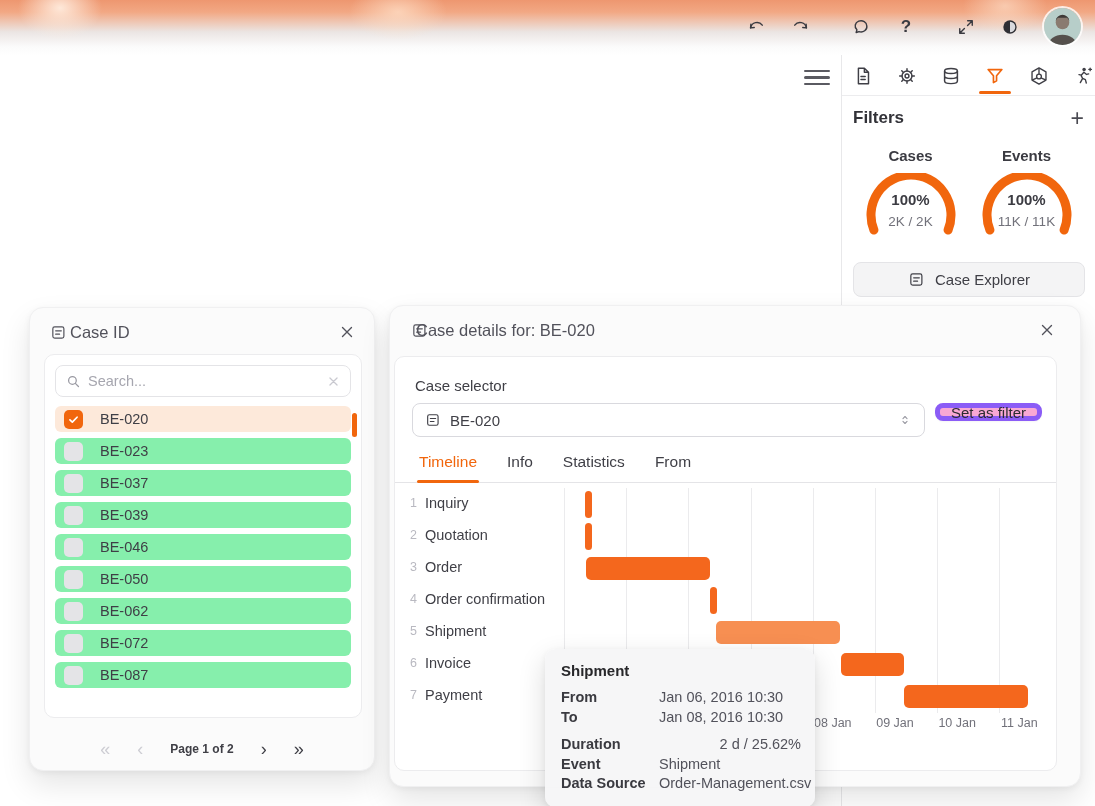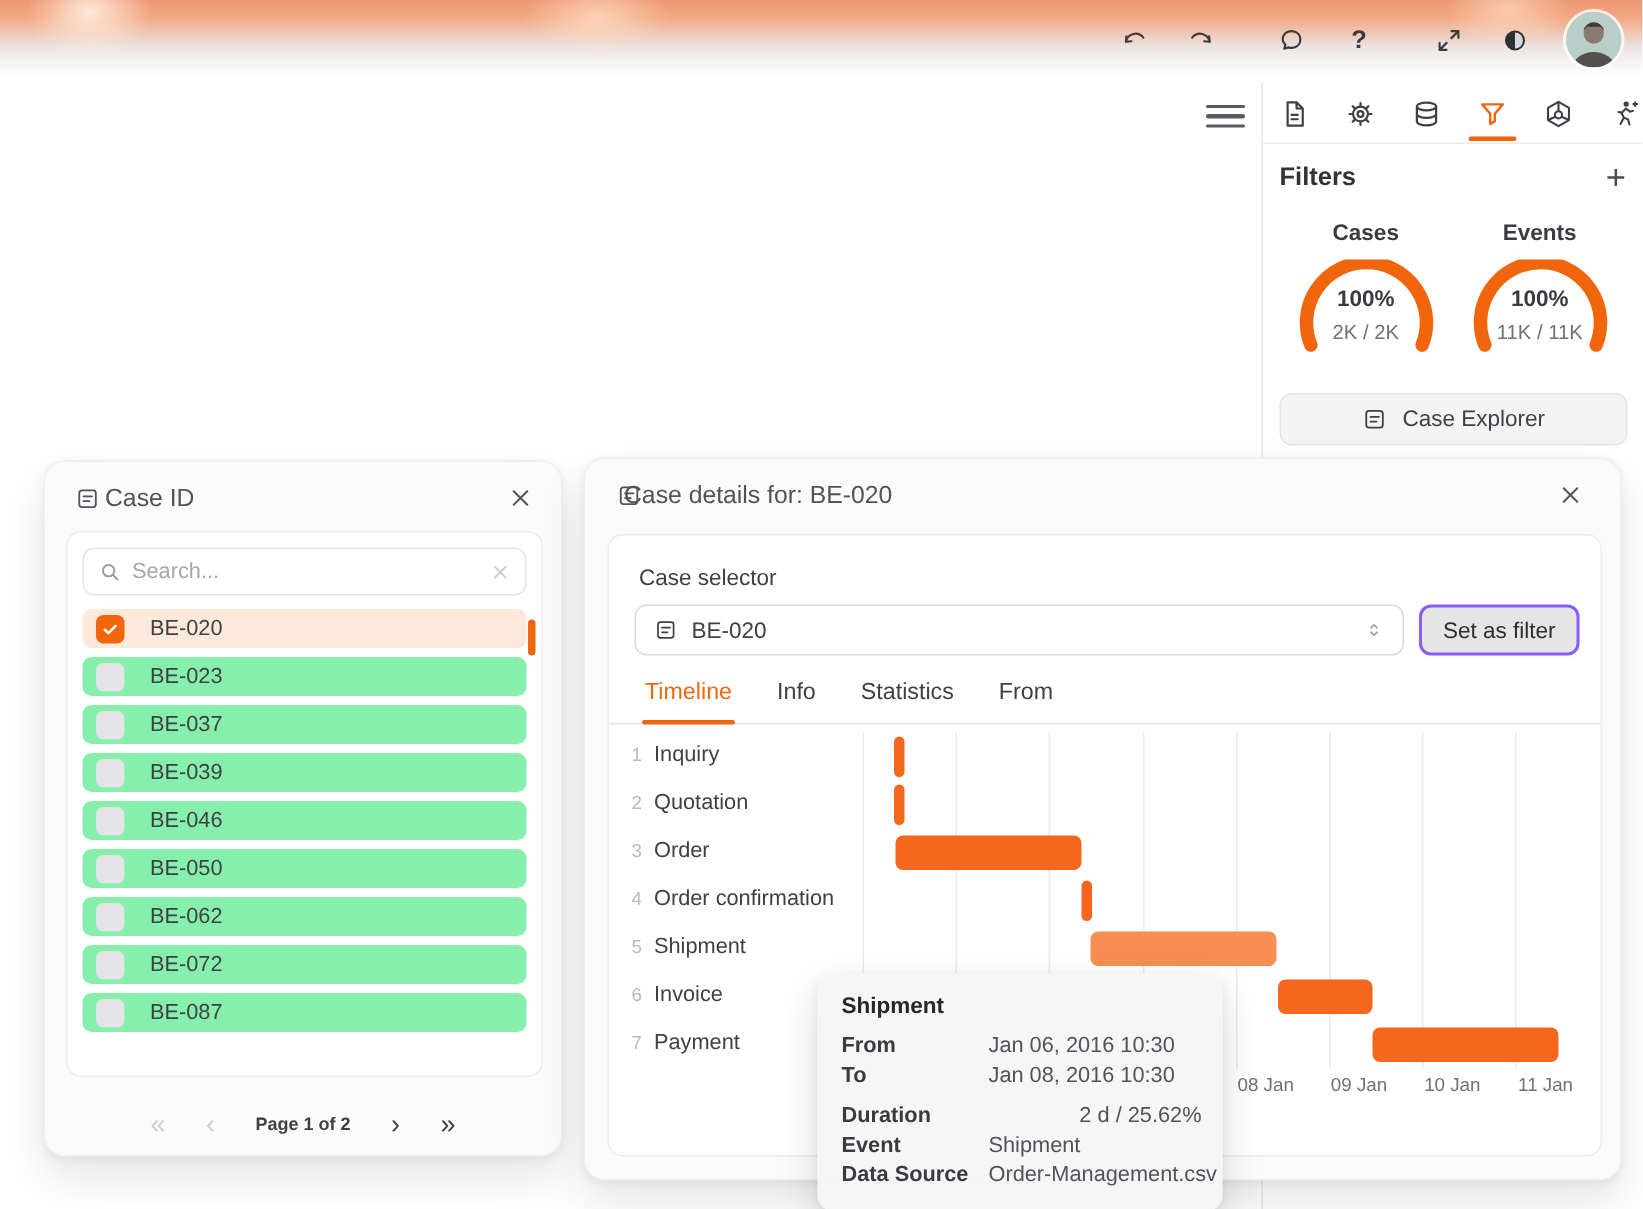--- a/index.html
+++ b/index.html
@@ -65,27 +65,27 @@
   .cbox.on { background:#f1660d; }
   .caserow .lbl { font-size:14.5px; color:#3f3f46; }
   .scroll-thumb { position:absolute; right:4px; top:58px; width:5px; height:24px; border-radius:3px; background:#f1660d; }
   .pager { position:absolute; left:0; right:0; top:426px; height:30px; display:flex; align-items:center; justify-content:center; gap:27px; }
   .pg-ic { font-size:18px; line-height:18px; color:#3f3f46; }
   .pg-ic.disabled { color:#cdcdd3; }
   .pg-label { font-size:12px; font-weight:700; color:#3f3f46; }
 
   
   #details { left:389px; top:305px; width:692px; height:482px; }
-  #details .inner-box { left:15px; top:50px; width:663px; height:415px; overflow:visible; }
+  #details .inner-box { left:4px; top:50px; width:663px; height:415px; overflow:visible; }
   .sel-label { position:absolute; left:20px; top:20px; font-size:15px; font-weight:500; color:#3f3f46; }
   .case-select { position:absolute; left:17px; top:46px; width:513px; height:34px; border:1px solid #d9d9de; border-radius:8px;
     background:#fff; display:flex; align-items:center; gap:9px; padding:0 12px; font-size:15px; color:#3f3f46; }
   .case-select .ud { margin-left:auto; color:#9a9aa3; }
-  .setfilter-btn { position:absolute; left:540px; top:46px; width:107px; height:34px; border:2px solid #8b5cf6; border-radius:8px;
-    background:#e5e5e5; box-shadow:0 1px 2px rgba(0,0,0,.04); font-size:15px; font-weight:500; color:#2c2c31;
+  .setfilter-btn { position:absolute; left:540px; top:46px; width:107px; height:18px; border:5px solid #8b5cf6; border-radius:8px;
+    background:#f9a8d4; box-shadow:0 1px 2px rgba(0,0,0,.04); font-size:15px; font-weight:500; color:#2c2c31;
     display:flex; align-items:center; justify-content:center; }
   .tabsrow { position:absolute; left:0; right:0; top:96px; height:30px; border-bottom:1px solid #e4e4e7; padding-left:24px; display:flex; gap:30px; }
   .tab { font-size:15.5px; color:#3f3f46; padding-bottom:24px; position:relative; }
   .tab.active { color:#f1660d; font-weight:500; }
   .tab.active::after { content:""; position:absolute; left:-2px; right:-2px; bottom:-1px; height:3px; border-radius:2px; background:#f1660d; }
   .gantt-area { position:absolute; left:0; top:126px; right:0; bottom:0; }
   .gridline { position:absolute; top:5px; height:225px; width:1px; background:#ebebed; }
   .g-num { position:absolute; font-size:12.5px; color:#b9b9c1; }
   .g-label { position:absolute; font-size:14.5px; color:#3f3f46; white-space:nowrap; }
   .g-bar { position:absolute; border-radius:5px; background:#f4671d; }

